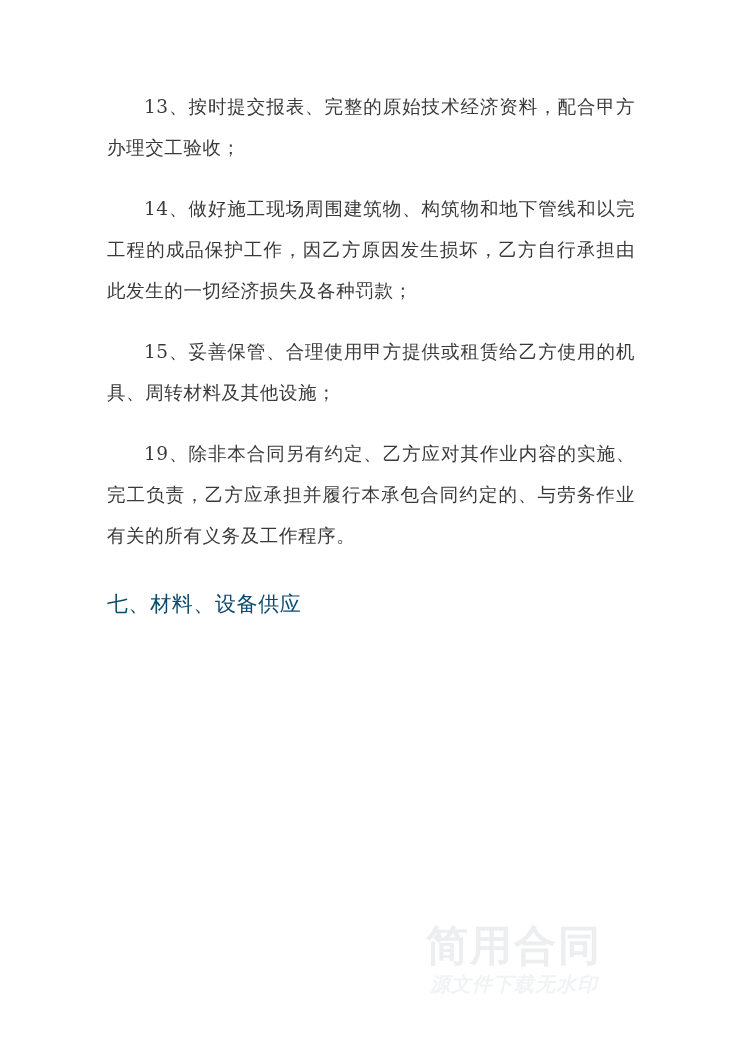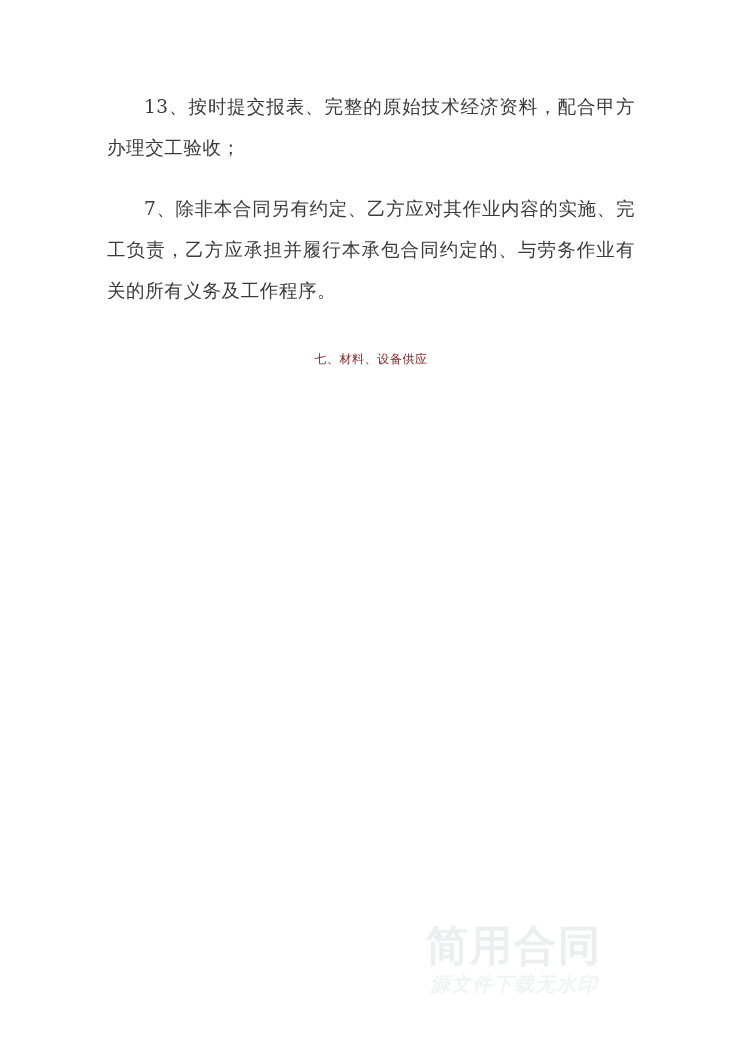--- a/index.html
+++ b/index.html
@@ -35,24 +35,24 @@
     text-align: justify;
     text-align-last: left;
     text-indent: 2em;
     letter-spacing: 0.6px;
     font-weight: 400;
     -webkit-font-smoothing: antialiased;
   }
 
   .section-heading {
     margin: 28px 0 0 0;
-    font-size: 12px;
+    font-size: 21px;
     line-height: 41px;
-    color: #7f1d1d;
-    text-align: center;
+    color: #0c4a6e;
+    text-align: left;
     text-indent: 0;
     letter-spacing: 0.6px;
     font-weight: 400;
   }
 
   
   .watermark {
     position: absolute;
     right: 34px;
     bottom: 52px;
@@ -86,23 +86,25 @@
 </style>
 </head>
 <body>
 
 <div class="page">
 
   <div class="doc-body">
 
     <p class="clause">13、按时提交报表、完整的原始技术经济资料，配合甲方办理交工验收；</p>
 
+    <p class="clause">14、做好施工现场周围建筑物、构筑物和地下管线和以完工程的成品保护工作，因乙方原因发生损坏，乙方自行承担由此发生的一切经济损失及各种罚款；</p>
 
+    <p class="clause">15、妥善保管、合理使用甲方提供或租赁给乙方使用的机具、周转材料及其他设施；</p>
 
-    <p class="clause">7、除非本合同另有约定、乙方应对其作业内容的实施、完工负责，乙方应承担并履行本承包合同约定的、与劳务作业有关的所有义务及工作程序。</p>
+    <p class="clause">19、除非本合同另有约定、乙方应对其作业内容的实施、完工负责，乙方应承担并履行本承包合同约定的、与劳务作业有关的所有义务及工作程序。</p>
 
 
 
 
     <p class="section-heading">七、材料、设备供应</p>
 
   </div>
 
   <div class="watermark">
     <div class="watermark-main">简用合同</div>

